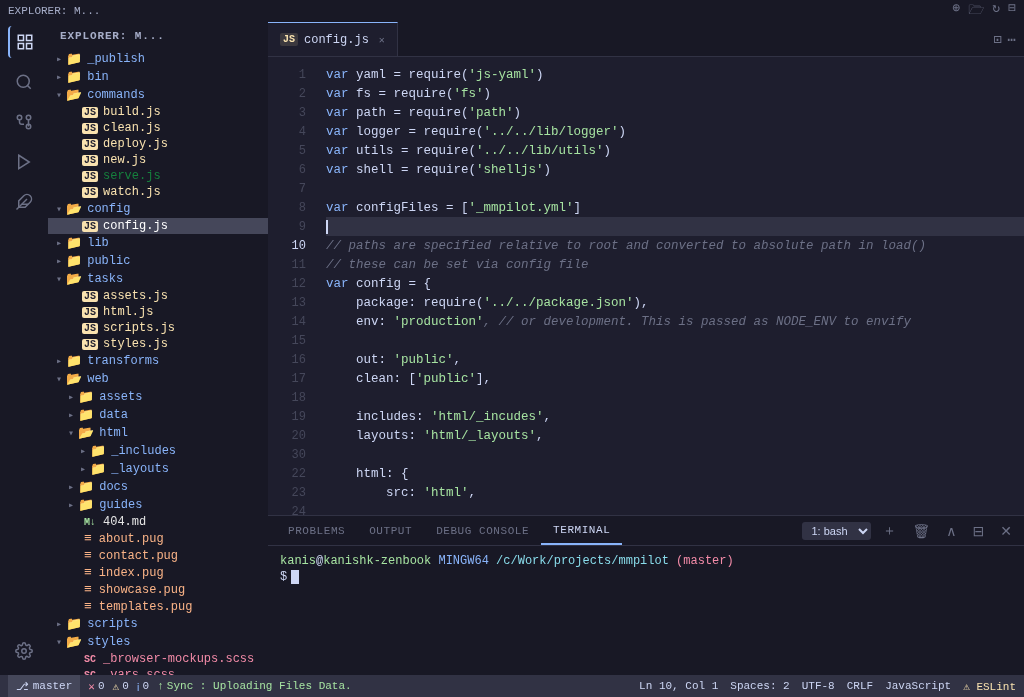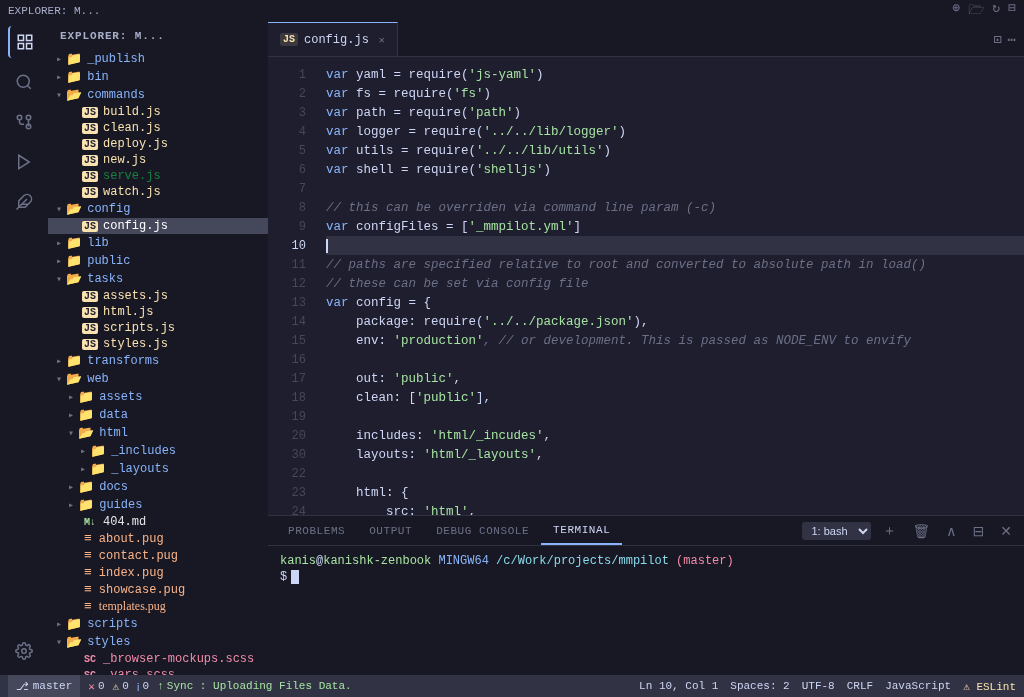--- a/index.html
+++ b/index.html
@@ -313,21 +313,21 @@
           <span class="tree-item-label" style="color: rgb(250, 179, 135);">index.pug</span>
         </div>
         <div class="tree-item" style="padding-left: 20px;">
           <span style="margin-right: 4px; display: inline-block; width: 10px;"></span>
           <span style="margin-right: 5px; font-size: 13px; font-weight: bold; padding: 0px 2px; border-radius: 2px; color: rgb(250, 179, 135);">≡</span>
           <span class="tree-item-label" style="color: rgb(250, 179, 135);">showcase.pug</span>
         </div>
         <div class="tree-item" style="padding-left: 20px;">
           <span style="margin-right: 4px; display: inline-block; width: 10px;"></span>
           <span style="margin-right: 5px; font-size: 13px; font-weight: bold; padding: 0px 2px; border-radius: 2px; color: rgb(250, 179, 135);">≡</span>
-          <span class="tree-item-label" style="color: rgb(250, 179, 135); font-family: Liberation Serif, serif;">templates.pug</span>
+          <span class="tree-item-label" style="color: rgb(250, 179, 135);">templates.pug</span>
         </div>
         <div class="tree-item" style="padding-left: 8px;">
           <span style="margin-right: 4px; color: rgb(108, 112, 134); font-size: 10px;">▸</span>
           <span style="margin-right: 5px; font-size: 13px;">📁</span>
           <span class="tree-item-label" style="color: rgb(137, 180, 250);">scripts</span>
         </div>
         <div class="tree-item" style="padding-left: 8px;">
           <span style="margin-right: 4px; color: rgb(108, 112, 134); font-size: 10px;">▾</span>
           <span style="margin-right: 5px; font-size: 13px;">📂</span>
           <span class="tree-item-label" style="color: rgb(137, 180, 250);">styles</span>
@@ -388,21 +388,20 @@
           <div class="line-number">24</div>
         </div>
       <div class="code-content" id="code-content">
           <div class="code-line"><span class="kw">var</span><span class="var-name"> yaml </span><span class="punct">=</span><span class="var-name"> require(</span><span class="str">'js-yaml'</span><span class="var-name">)</span></div>
           <div class="code-line"><span class="kw">var</span><span class="var-name"> fs </span><span class="punct">=</span><span class="var-name"> require(</span><span class="str">'fs'</span><span class="var-name">)</span></div>
           <div class="code-line"><span class="kw">var</span><span class="var-name"> path </span><span class="punct">=</span><span class="var-name"> require(</span><span class="str">'path'</span><span class="var-name">)</span></div>
           <div class="code-line"><span class="kw">var</span><span class="var-name"> logger </span><span class="punct">=</span><span class="var-name"> require(</span><span class="str">'../../lib/logger'</span><span class="var-name">)</span></div>
           <div class="code-line"><span class="kw">var</span><span class="var-name"> utils </span><span class="punct">=</span><span class="var-name"> require(</span><span class="str">'../../lib/utils'</span><span class="var-name">)</span></div>
           <div class="code-line"><span class="kw">var</span><span class="var-name"> shell </span><span class="punct">=</span><span class="var-name"> require(</span><span class="str">'shelljs'</span><span class="var-name">)</span></div>
           <div class="code-line"></div>
-          <div class="code-line"><span class="comment">// this can be overriden via command line param (-c)</span></div>
           <div class="code-line"><span class="kw">var</span><span class="var-name"> configFiles </span><span class="punct">=</span><span class="var-name"> [</span><span class="str">'_mmpilot.yml'</span><span class="var-name">]</span></div>
           <div class="code-line cursor-line"><span class="cursor"></span></div>
           <div class="code-line"><span class="comment">// paths are specified relative to root and converted to absolute path in load()</span></div>
           <div class="code-line"><span class="comment">// these can be set via config file</span></div>
           <div class="code-line"><span class="kw">var</span><span class="var-name"> config </span><span class="punct">=</span><span class="var-name"> {</span></div>
           <div class="code-line"><span class="var-name">    package: require(</span><span class="str">'../../package.json'</span><span class="var-name">),</span></div>
           <div class="code-line"><span class="var-name">    env: </span><span class="str">'production'</span><span class="comment">, // or development. This is passed as NODE_ENV to envify</span></div>
           <div class="code-line"></div>
           <div class="code-line"><span class="var-name">    out: </span><span class="str">'public'</span><span class="var-name">,</span></div>
           <div class="code-line"><span class="var-name">    clean: [</span><span class="str">'public'</span><span class="var-name">],</span></div>

